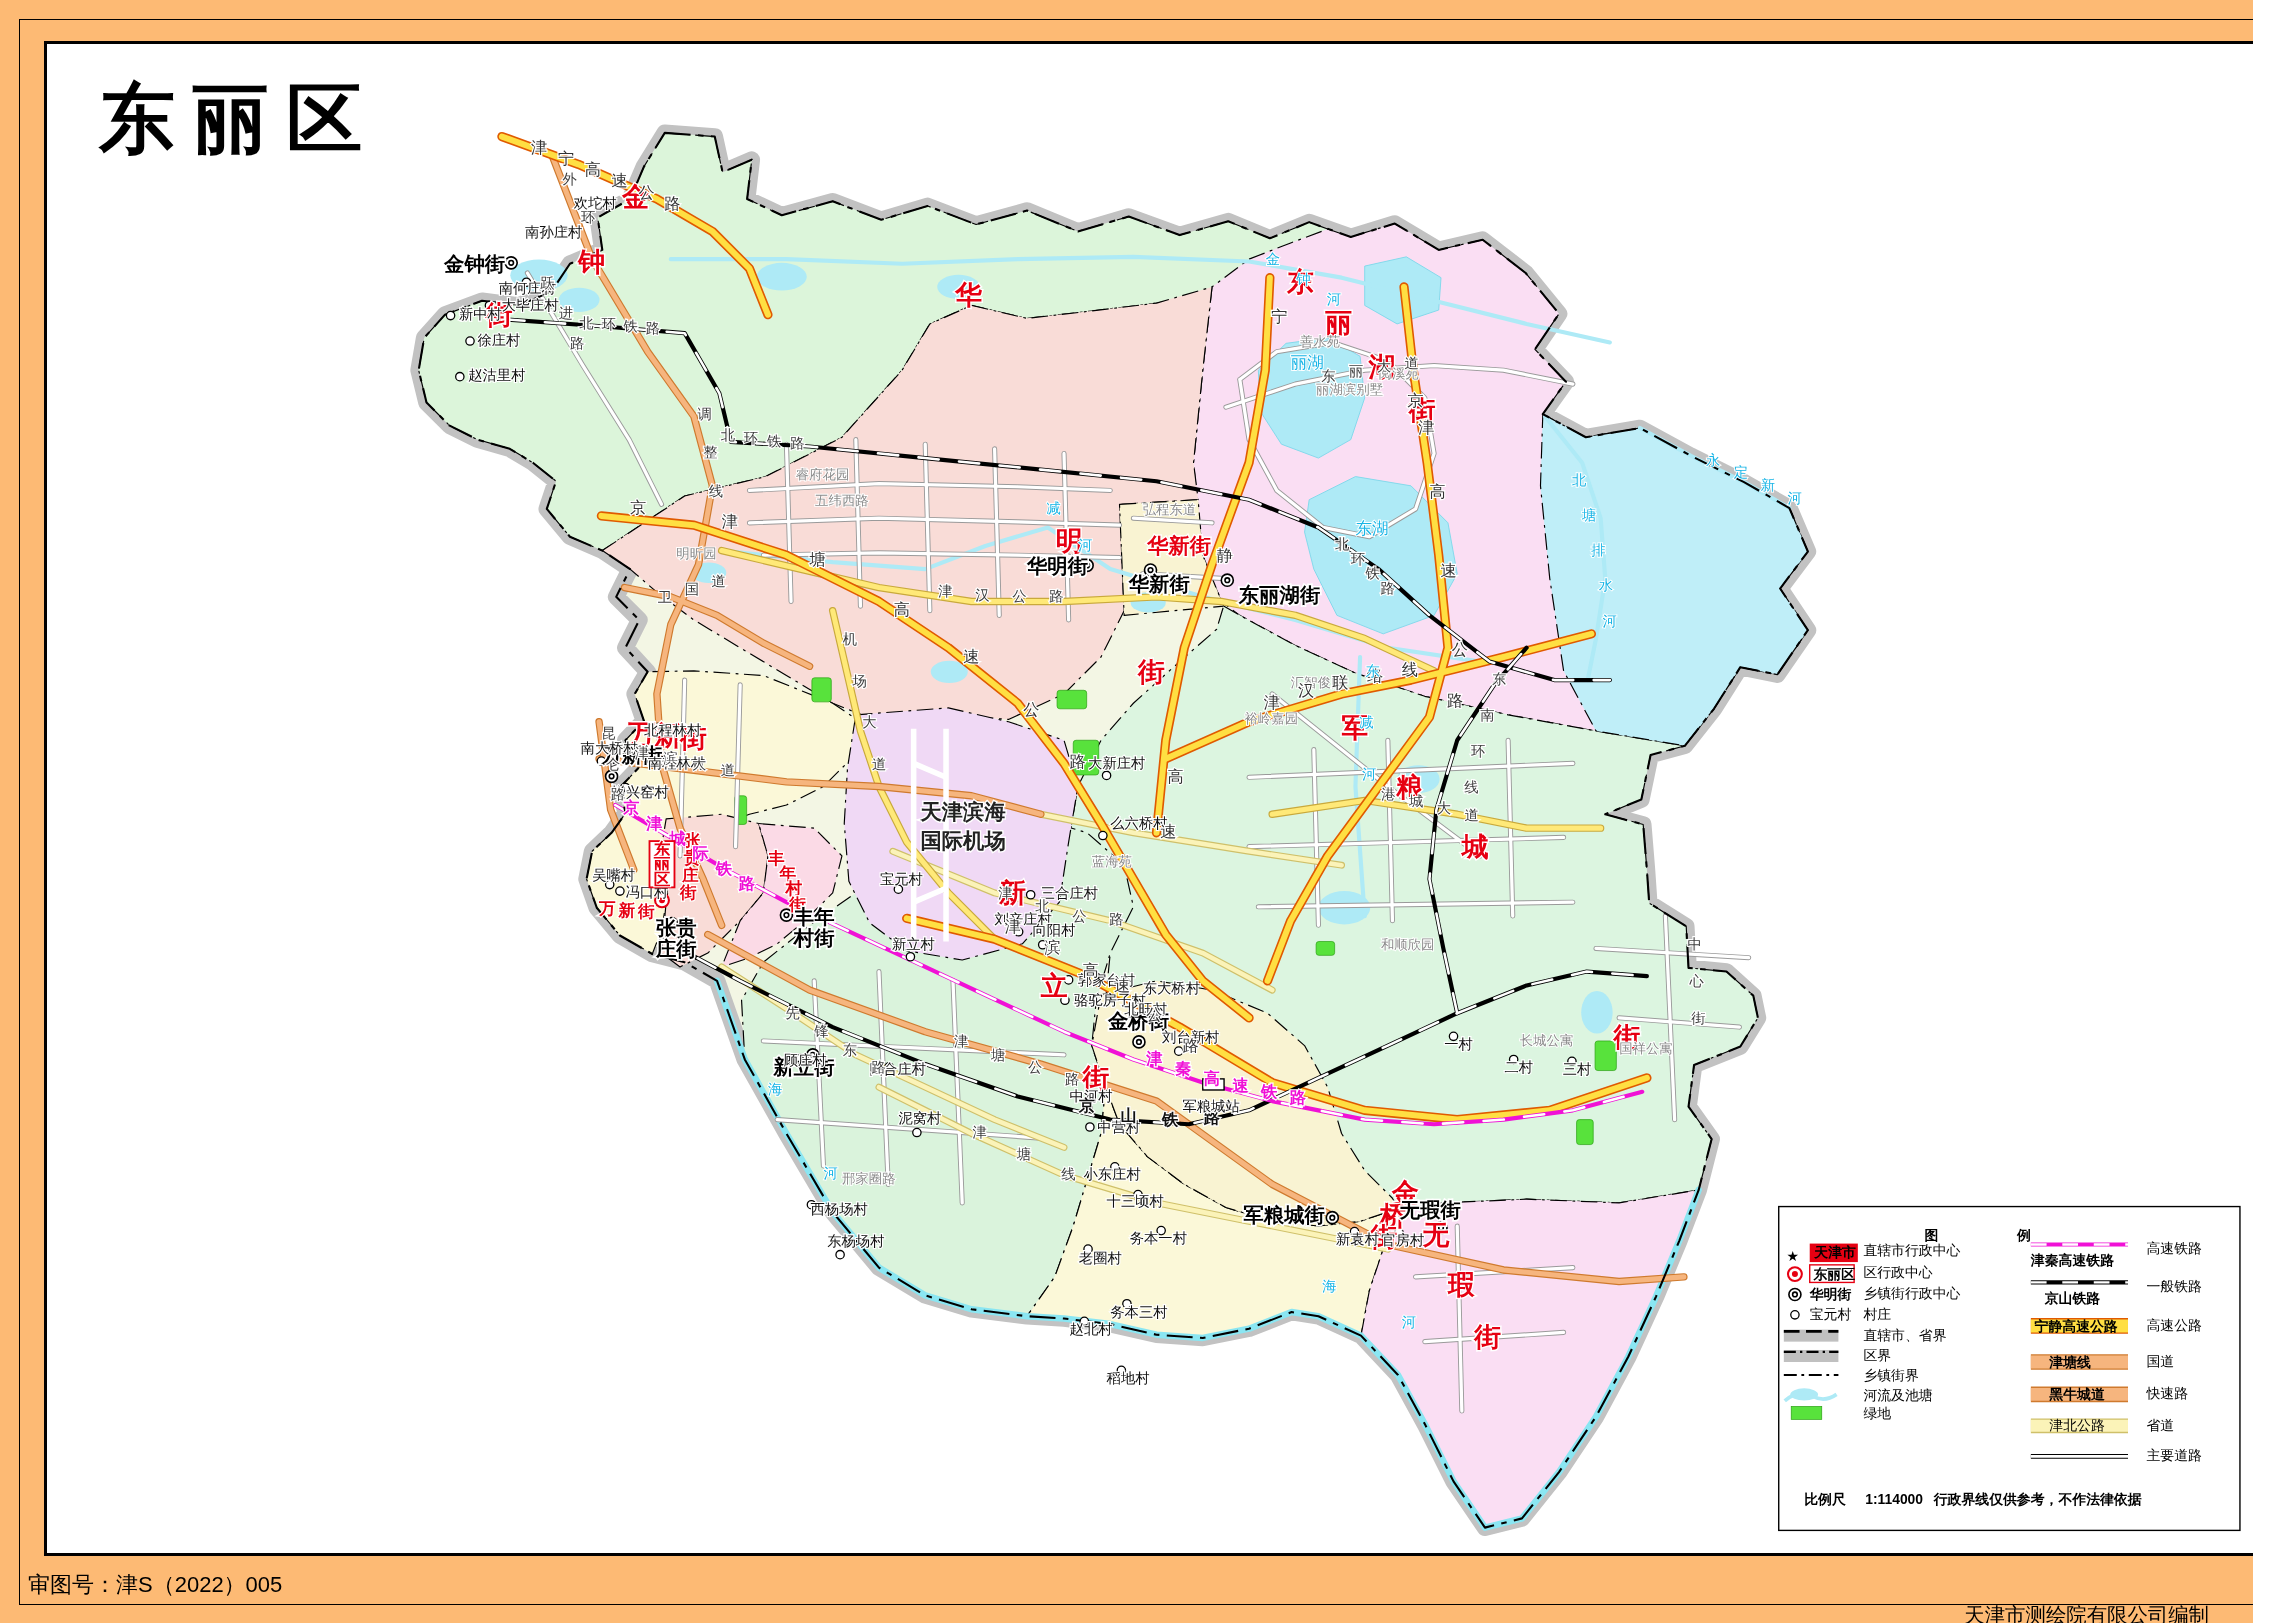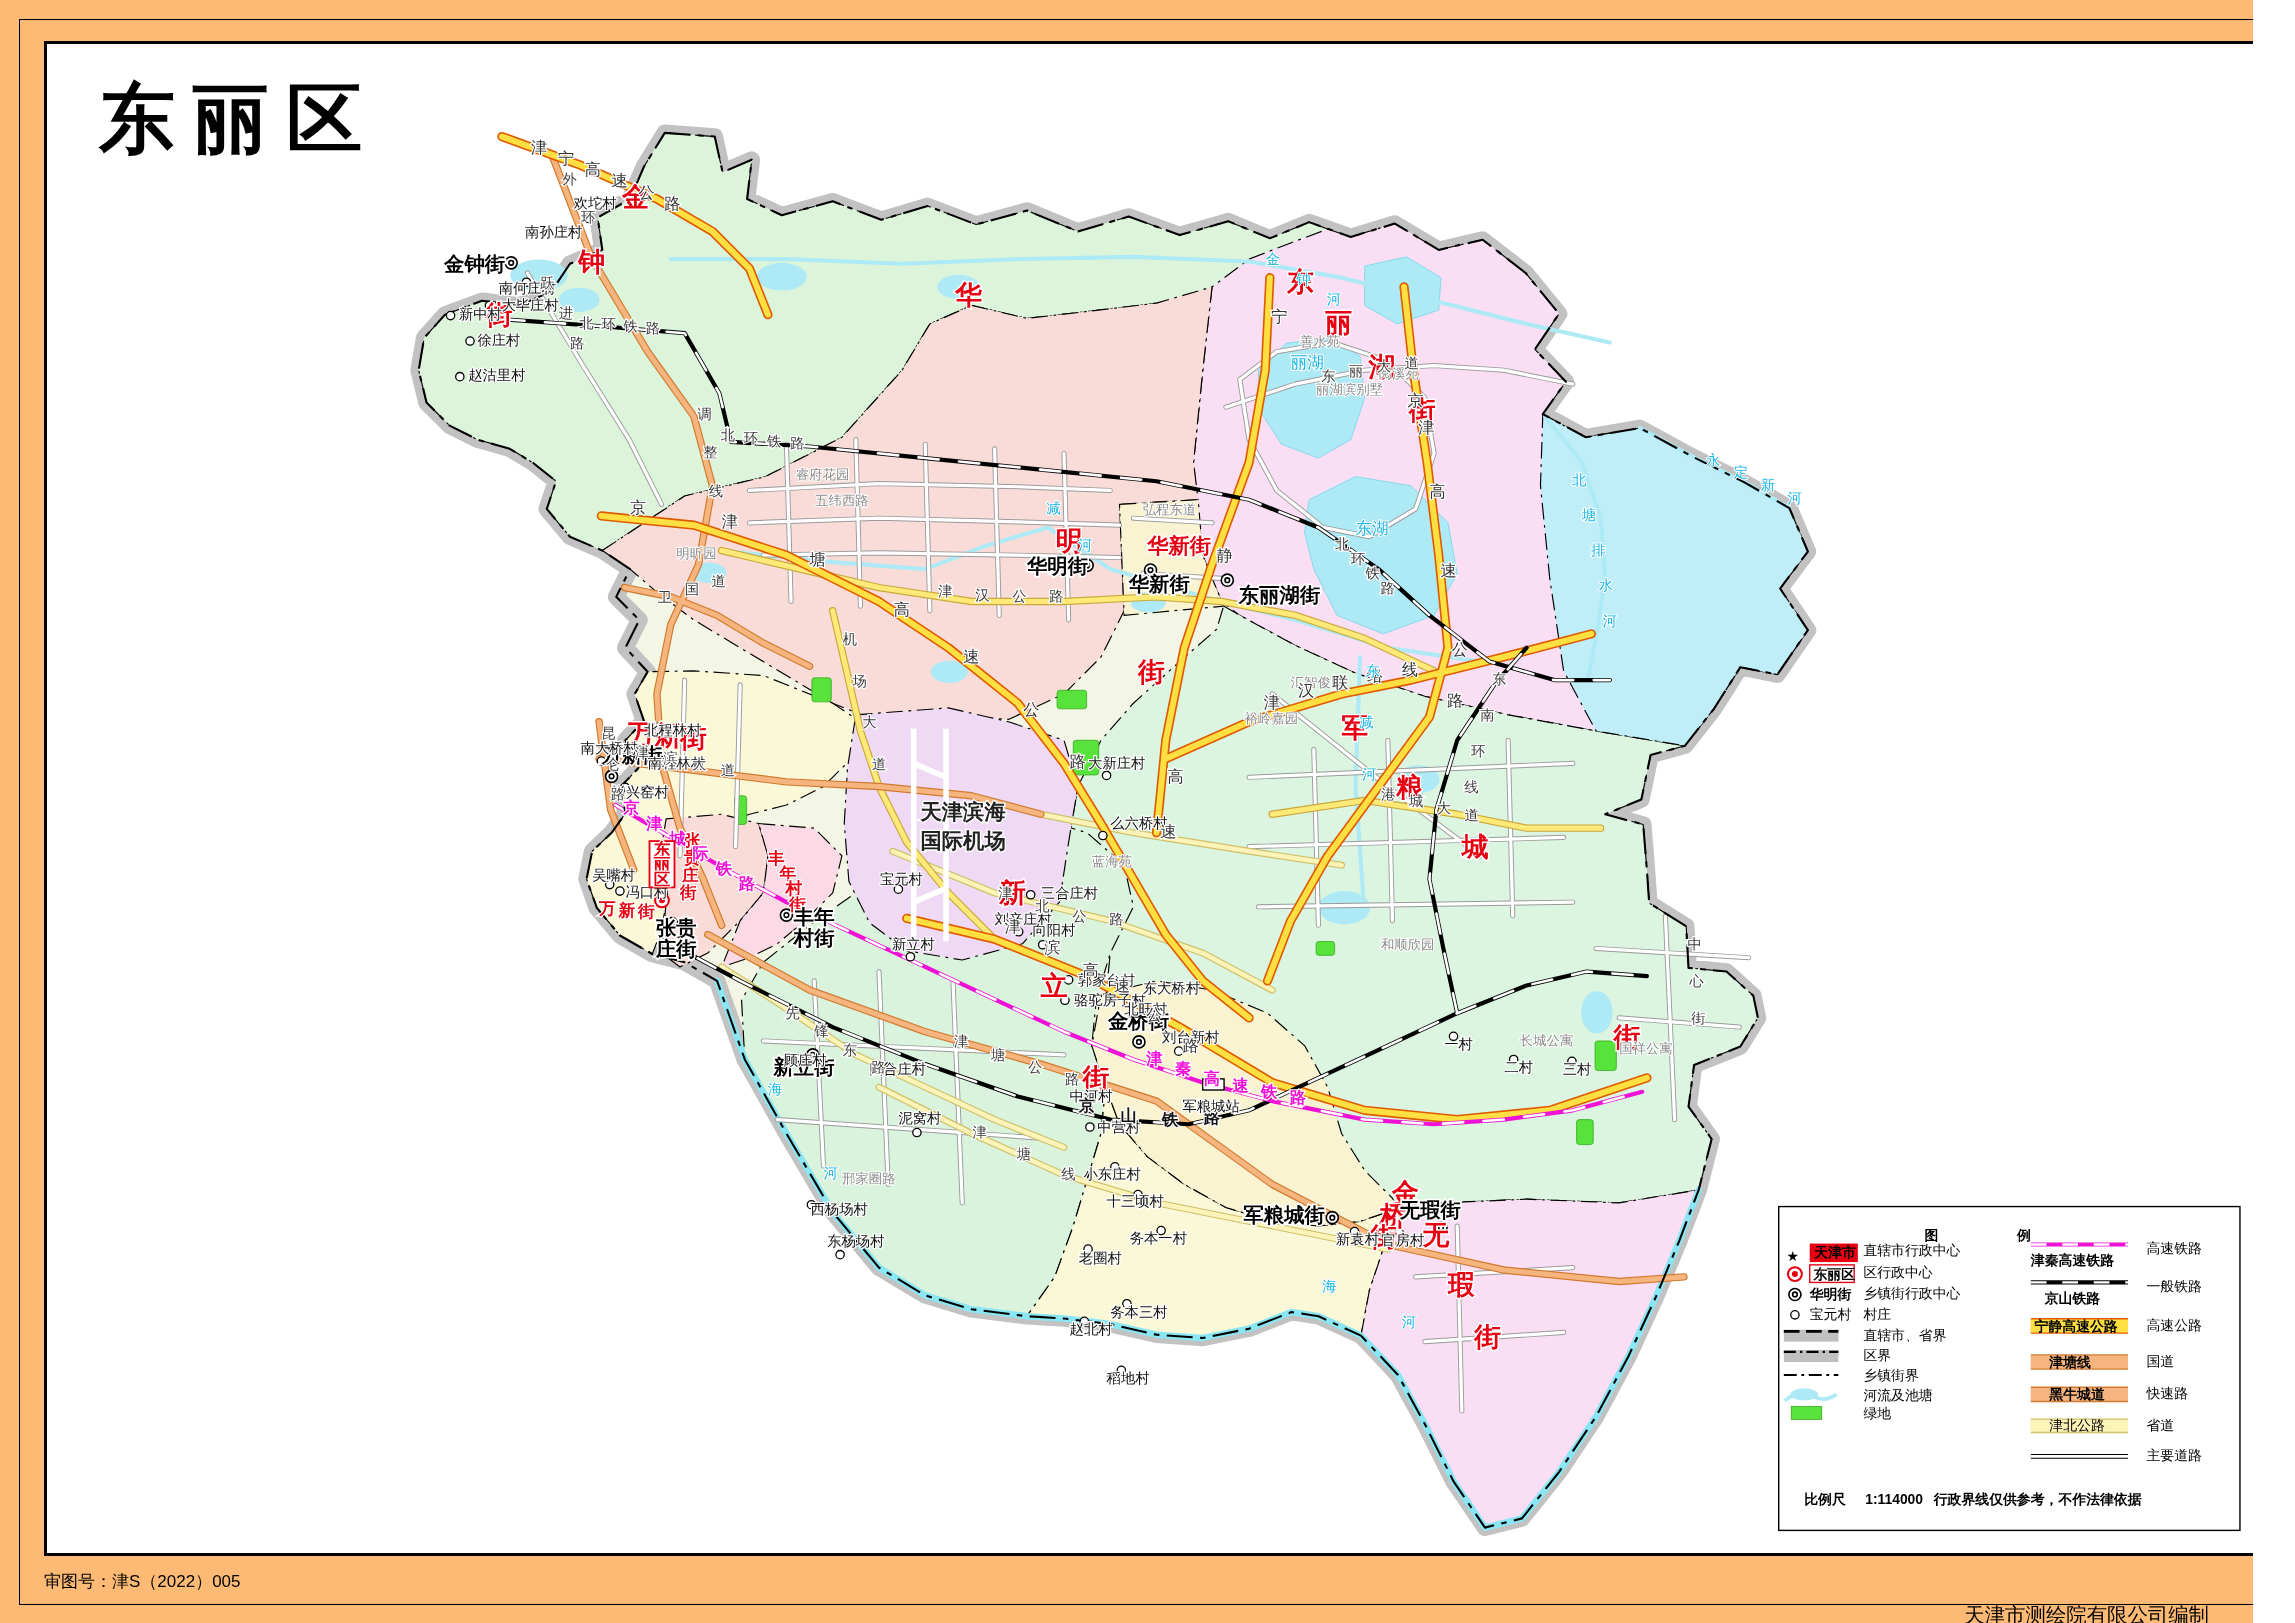--- a/index.html
+++ b/index.html
@@ -2,21 +2,21 @@
 <html style="font-size:7.4px"><head>
 <meta charset="utf-8">
 <style>
   html,body{margin:0;padding:0;background:#ffffff;}
   .page{position:relative;width:2253px;height:1623px;background:#fdba74;overflow:hidden;
         font-family:"Liberation Sans","DejaVu Sans",sans-serif;}
   .outer-frame{position:absolute;left:19.4px;top:18.5px;width:2255px;height:1584px;border:1.4px solid #000;}
   .inner-frame{position:absolute;left:44px;top:41px;width:2208px;height:1509px;border:3.7px solid #000;background:#fff;}
   .map-title{position:absolute;left:99px;top:69px;font-family:"DejaVu Serif","Liberation Serif",serif;
              font-size:76px;font-weight:900;letter-spacing:17.6px;color:#000;}
-  .footer-left{position:absolute;left:44px;top:1570px;font-size:17px;color:#000;}
+  .footer-left{position:absolute;left:28px;top:1570px;font-size:22px;color:#000;}
   .footer-right{position:absolute;right:44px;top:1601px;font-size:20.4px;color:#000;}
   svg{position:absolute;left:0;top:0;}
   text{font-family:"Liberation Sans","DejaVu Sans",sans-serif;}
   .rname{font-size:58px;font-weight:bold;fill:#e60012;paint-order:stroke;stroke:#ffffff;stroke-width:6px;}
   .rname-s{font-size:46px;font-weight:bold;fill:#e60012;paint-order:stroke;stroke:#fff;stroke-width:6px;}
   .rname-v{font-size:36px;font-weight:bold;fill:#e60012;paint-order:stroke;stroke:#fff;stroke-width:5px;}
   .town{font-size:44px;font-weight:bold;fill:#000;paint-order:stroke;stroke:#fff;stroke-width:7px;}
   .vil{font-size:31px;fill:#111;paint-order:stroke;stroke:#fff;stroke-width:5px;}
   .cmp{font-size:29px;fill:#8b8b8b;paint-order:stroke;stroke:#fff;stroke-width:4px;}
   .rd{font-size:31px;fill:#3c3c3c;paint-order:stroke;stroke:#fff;stroke-width:5px;}

